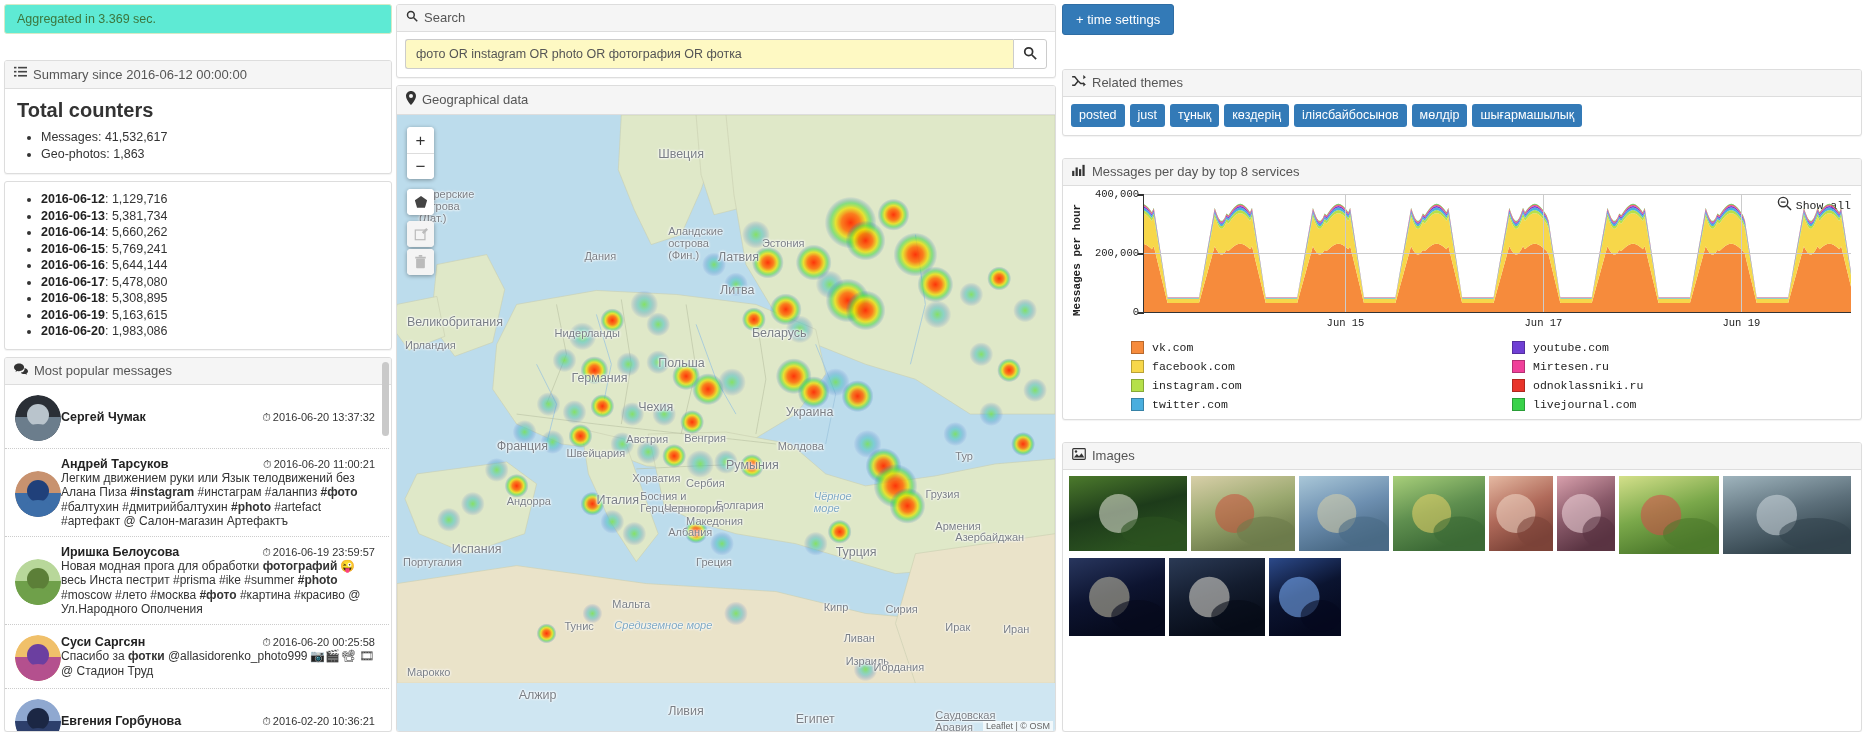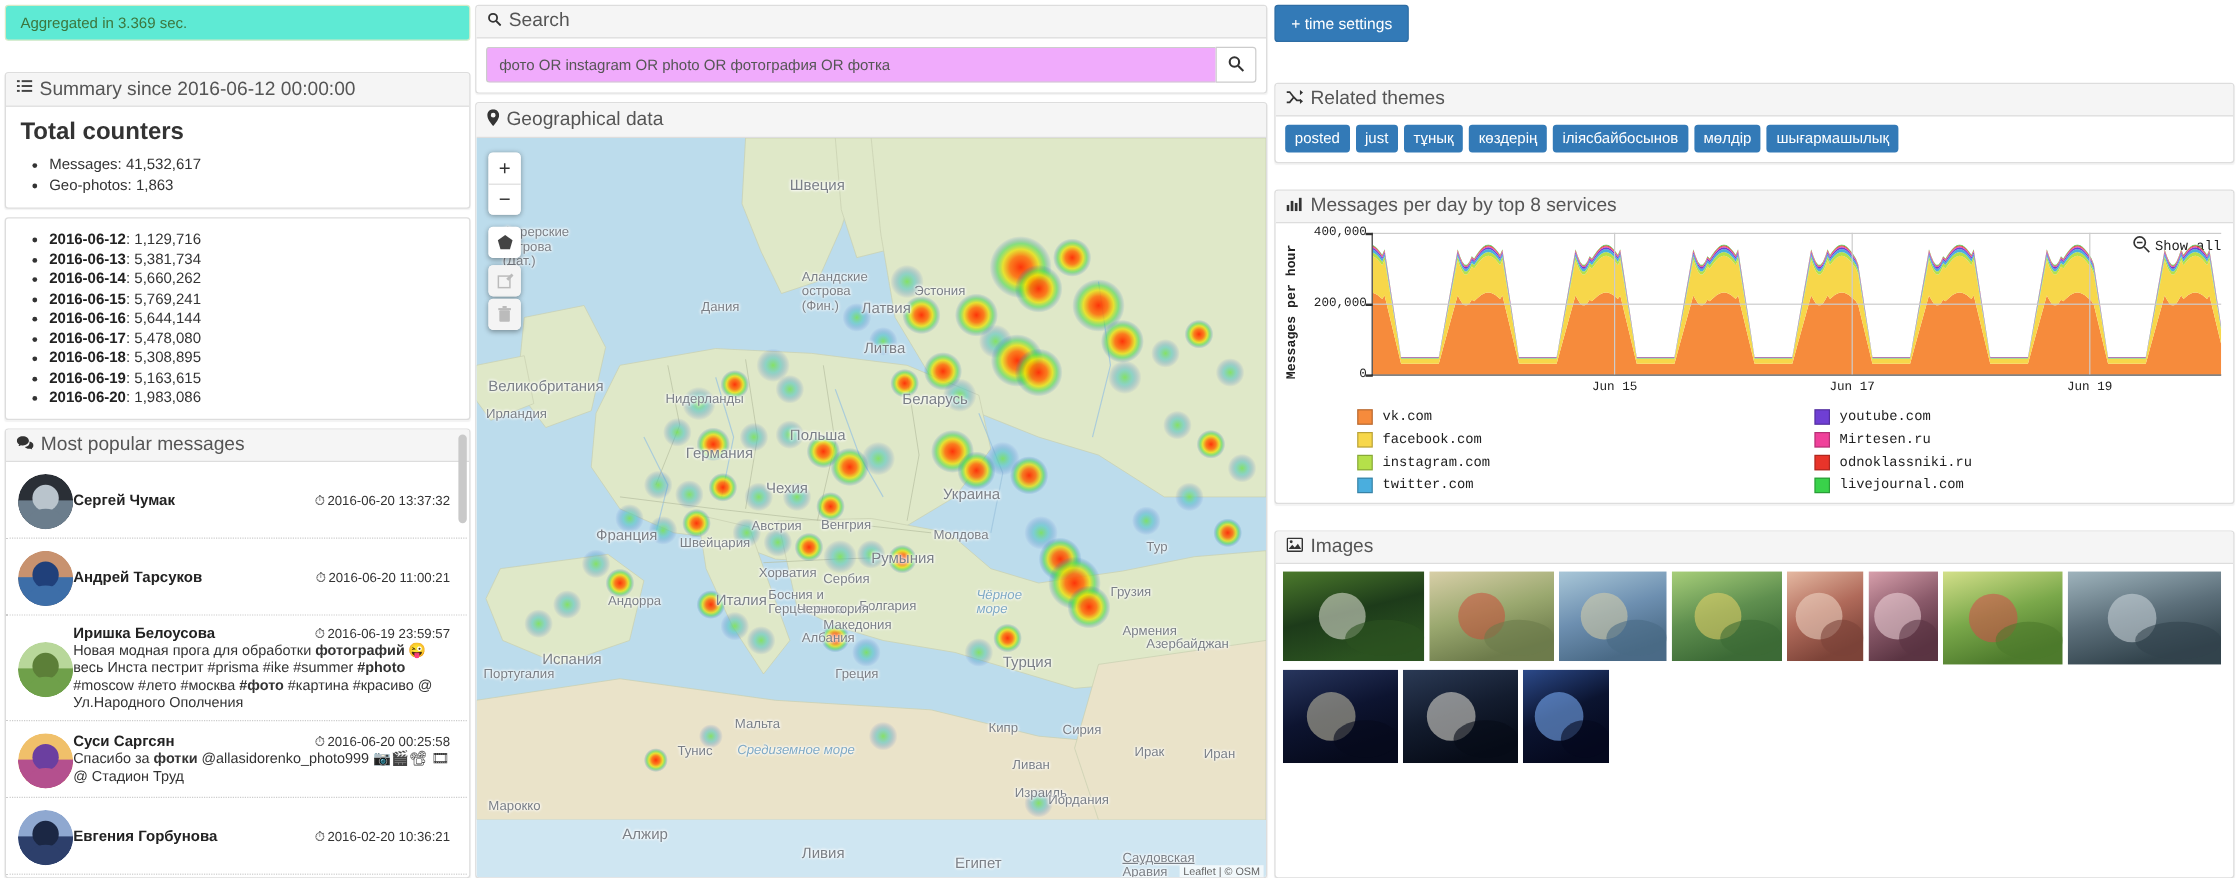--- a/index.html
+++ b/index.html
@@ -19,21 +19,21 @@
     background: #fff;
     border: 1px solid #ddd;
     border-radius: 3px;
     box-shadow: 0 1px 1px rgba(0,0,0,.05);
     overflow: hidden;
   }
   .panel-head {
     background: #f5f5f5;
     border-bottom: 1px solid #ddd;
     padding: 5px 9px;
-    font-size: 16px;
+    font-size: 13px;
     color: #555;
     display: flex;
     align-items: center;
     gap: 6px;
     line-height: 16px;
   }
   .panel-body { padding: 8px 10px; }
   .ic { display: inline-block; flex: none; color: #444; }
 
   
@@ -141,21 +141,21 @@
     flex: 1;
     border: 1px solid #ccc;
     border-right: none;
     border-radius: 3px 0 0 3px;
     height: 30px;
     padding: 0 10px;
     font-size: 12.5px;
     color: #555;
     font-family: "Liberation Sans", sans-serif;
     outline: none;
-    background: #f0abfc;
+    background: #fef9c3;
   }
   .search-btn {
     width: 34px; height: 30px;
     border: 1px solid #ccc;
     background: #fff;
     border-radius: 0 3px 3px 0;
     display: flex; align-items: center; justify-content: center;
     cursor: pointer;
   }
   .map-panel { flex: 1; display: flex; flex-direction: column; min-height: 0; }
@@ -397,20 +397,21 @@
                   <rect y="22" width="46" height="24" fill="#3d6ea8"></rect>
                   <circle cx="23" cy="20" r="11" fill="#20407a"></circle>
                   <ellipse cx="23" cy="40" rx="15" ry="11" fill="#3d6ea8"></ellipse>
                 </g>
               </svg></div>
             <div class="msg-main">
               <div class="msg-top">
                 <span class="msg-name">Андрей Тарсуков</span>
                 <span class="msg-time"><span class="clock">⏱</span><span>2016-06-20 11:00:21</span></span>
               </div>
+              <div class="msg-text">Легким движением руки или Язык телодвижений без Алана Пиза <b>#instagram</b> #инстаграм #аланпиз <b>#фото</b> #балтухин #дмитрийбалтухин <b>#photo</b> #artefact #артефакт @ Салон-магазин Артефактъ</div>
             </div>
           </div>
           <div class="msg">
             <div class="msg-av"><svg width="46" height="46" viewBox="0 0 46 46">
                 <defs>
                   <clipPath id="cp2">
                     <circle cx="23" cy="23" r="23"></circle>
                   </clipPath>
                 </defs>
                 <g clip-path="url(#cp2)">

